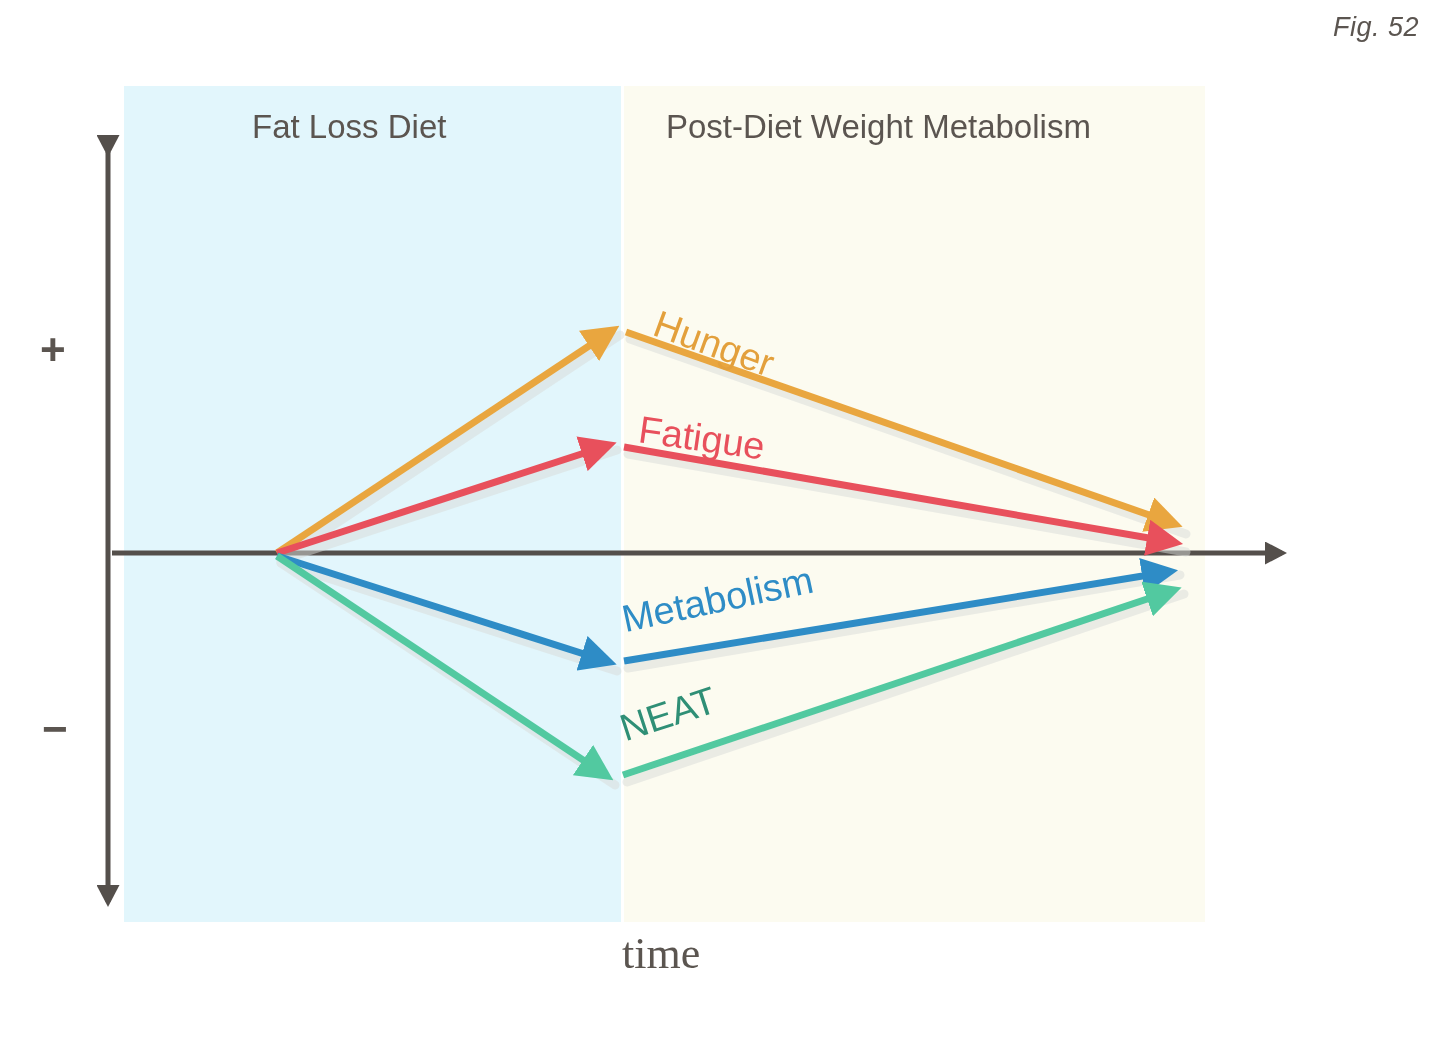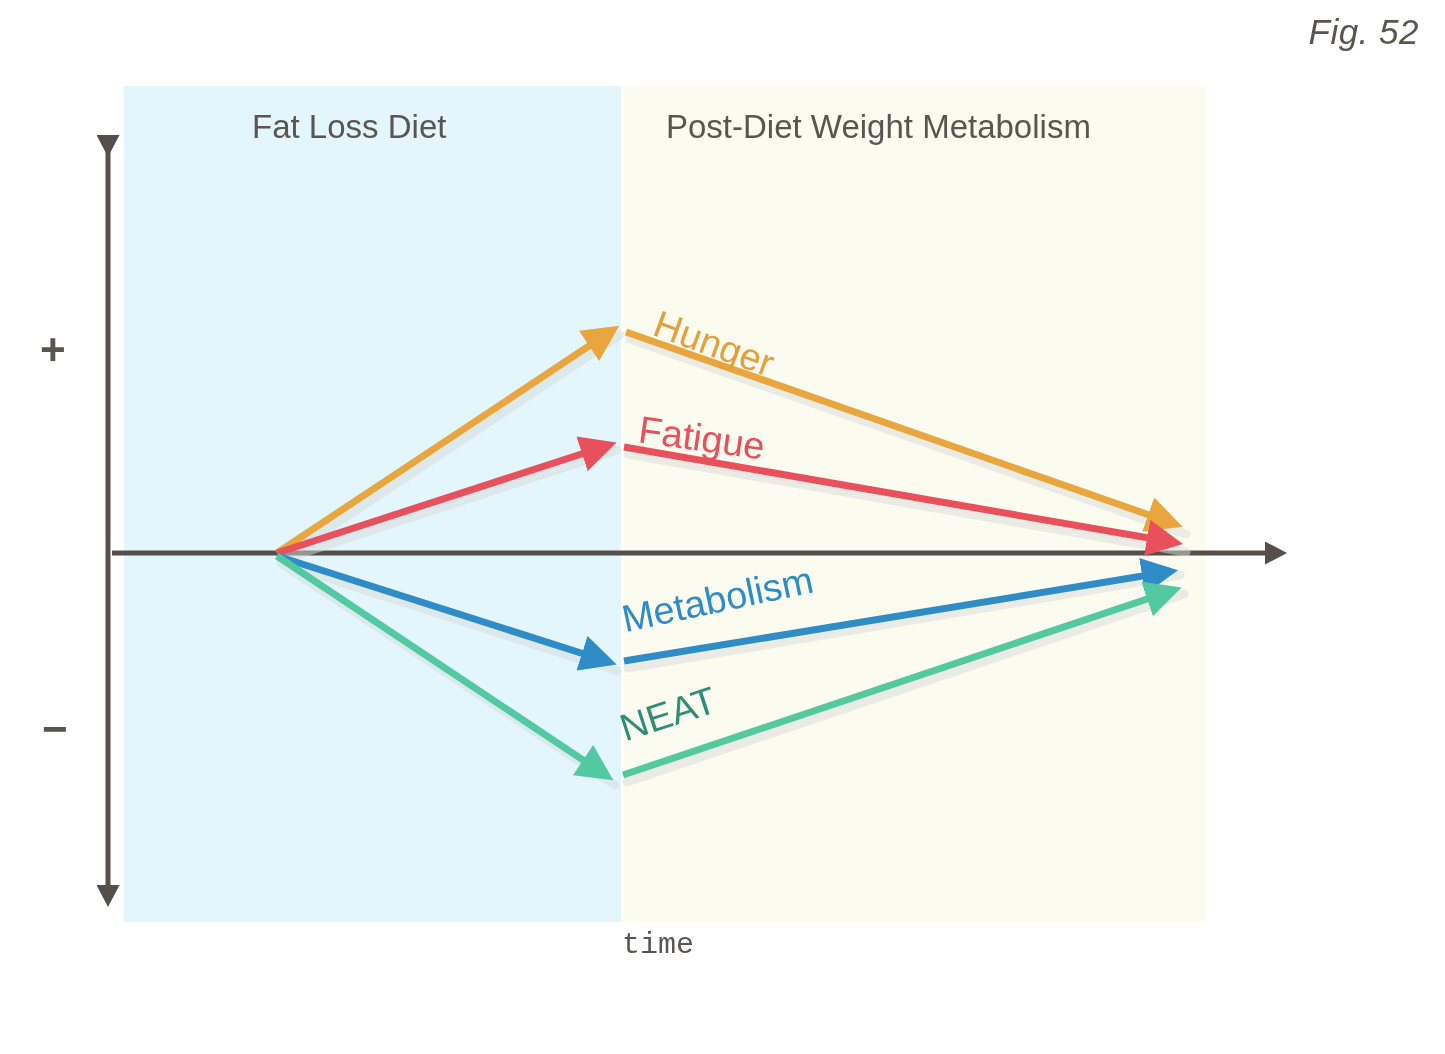--- a/index.html
+++ b/index.html
@@ -28,21 +28,21 @@
     width: 1445px;
     height: 1054px;
     display: block;
   }
   .fig-label {
     position: absolute;
     right: 26px;
     top: 12px;
     font-family: "Liberation Sans", sans-serif;
     font-style: italic;
-    font-size: 35px;
+    font-size: 27px;
     color: #5b5550;
     letter-spacing: 0.5px;
     white-space: nowrap;
   }
   .phase-title {
     position: absolute;
     font-family: "Liberation Sans", sans-serif;
     font-size: 33px;
     color: #5b5550;
     white-space: nowrap;
@@ -58,22 +58,22 @@
     font-weight: 600;
     line-height: 1;
     white-space: nowrap;
   }
   #axis-sign-plus { left: 40px; top: 328px; }
   #axis-sign-minus { left: 42px; top: 707px; }
   #axis-xlabel {
     position: absolute;
     left: 622px;
     top: 928px;
-    font-family: Liberation Mono, monospace;
-    font-size: 30px;
+    font-family: Liberation Serif, serif;
+    font-size: 44px;
     color: #5b5550;
     white-space: nowrap;
   }
   .series-label {
     position: absolute;
     font-family: "Liberation Sans", sans-serif;
     font-size: 38px;
     white-space: nowrap;
     transform-origin: left bottom;
   }

